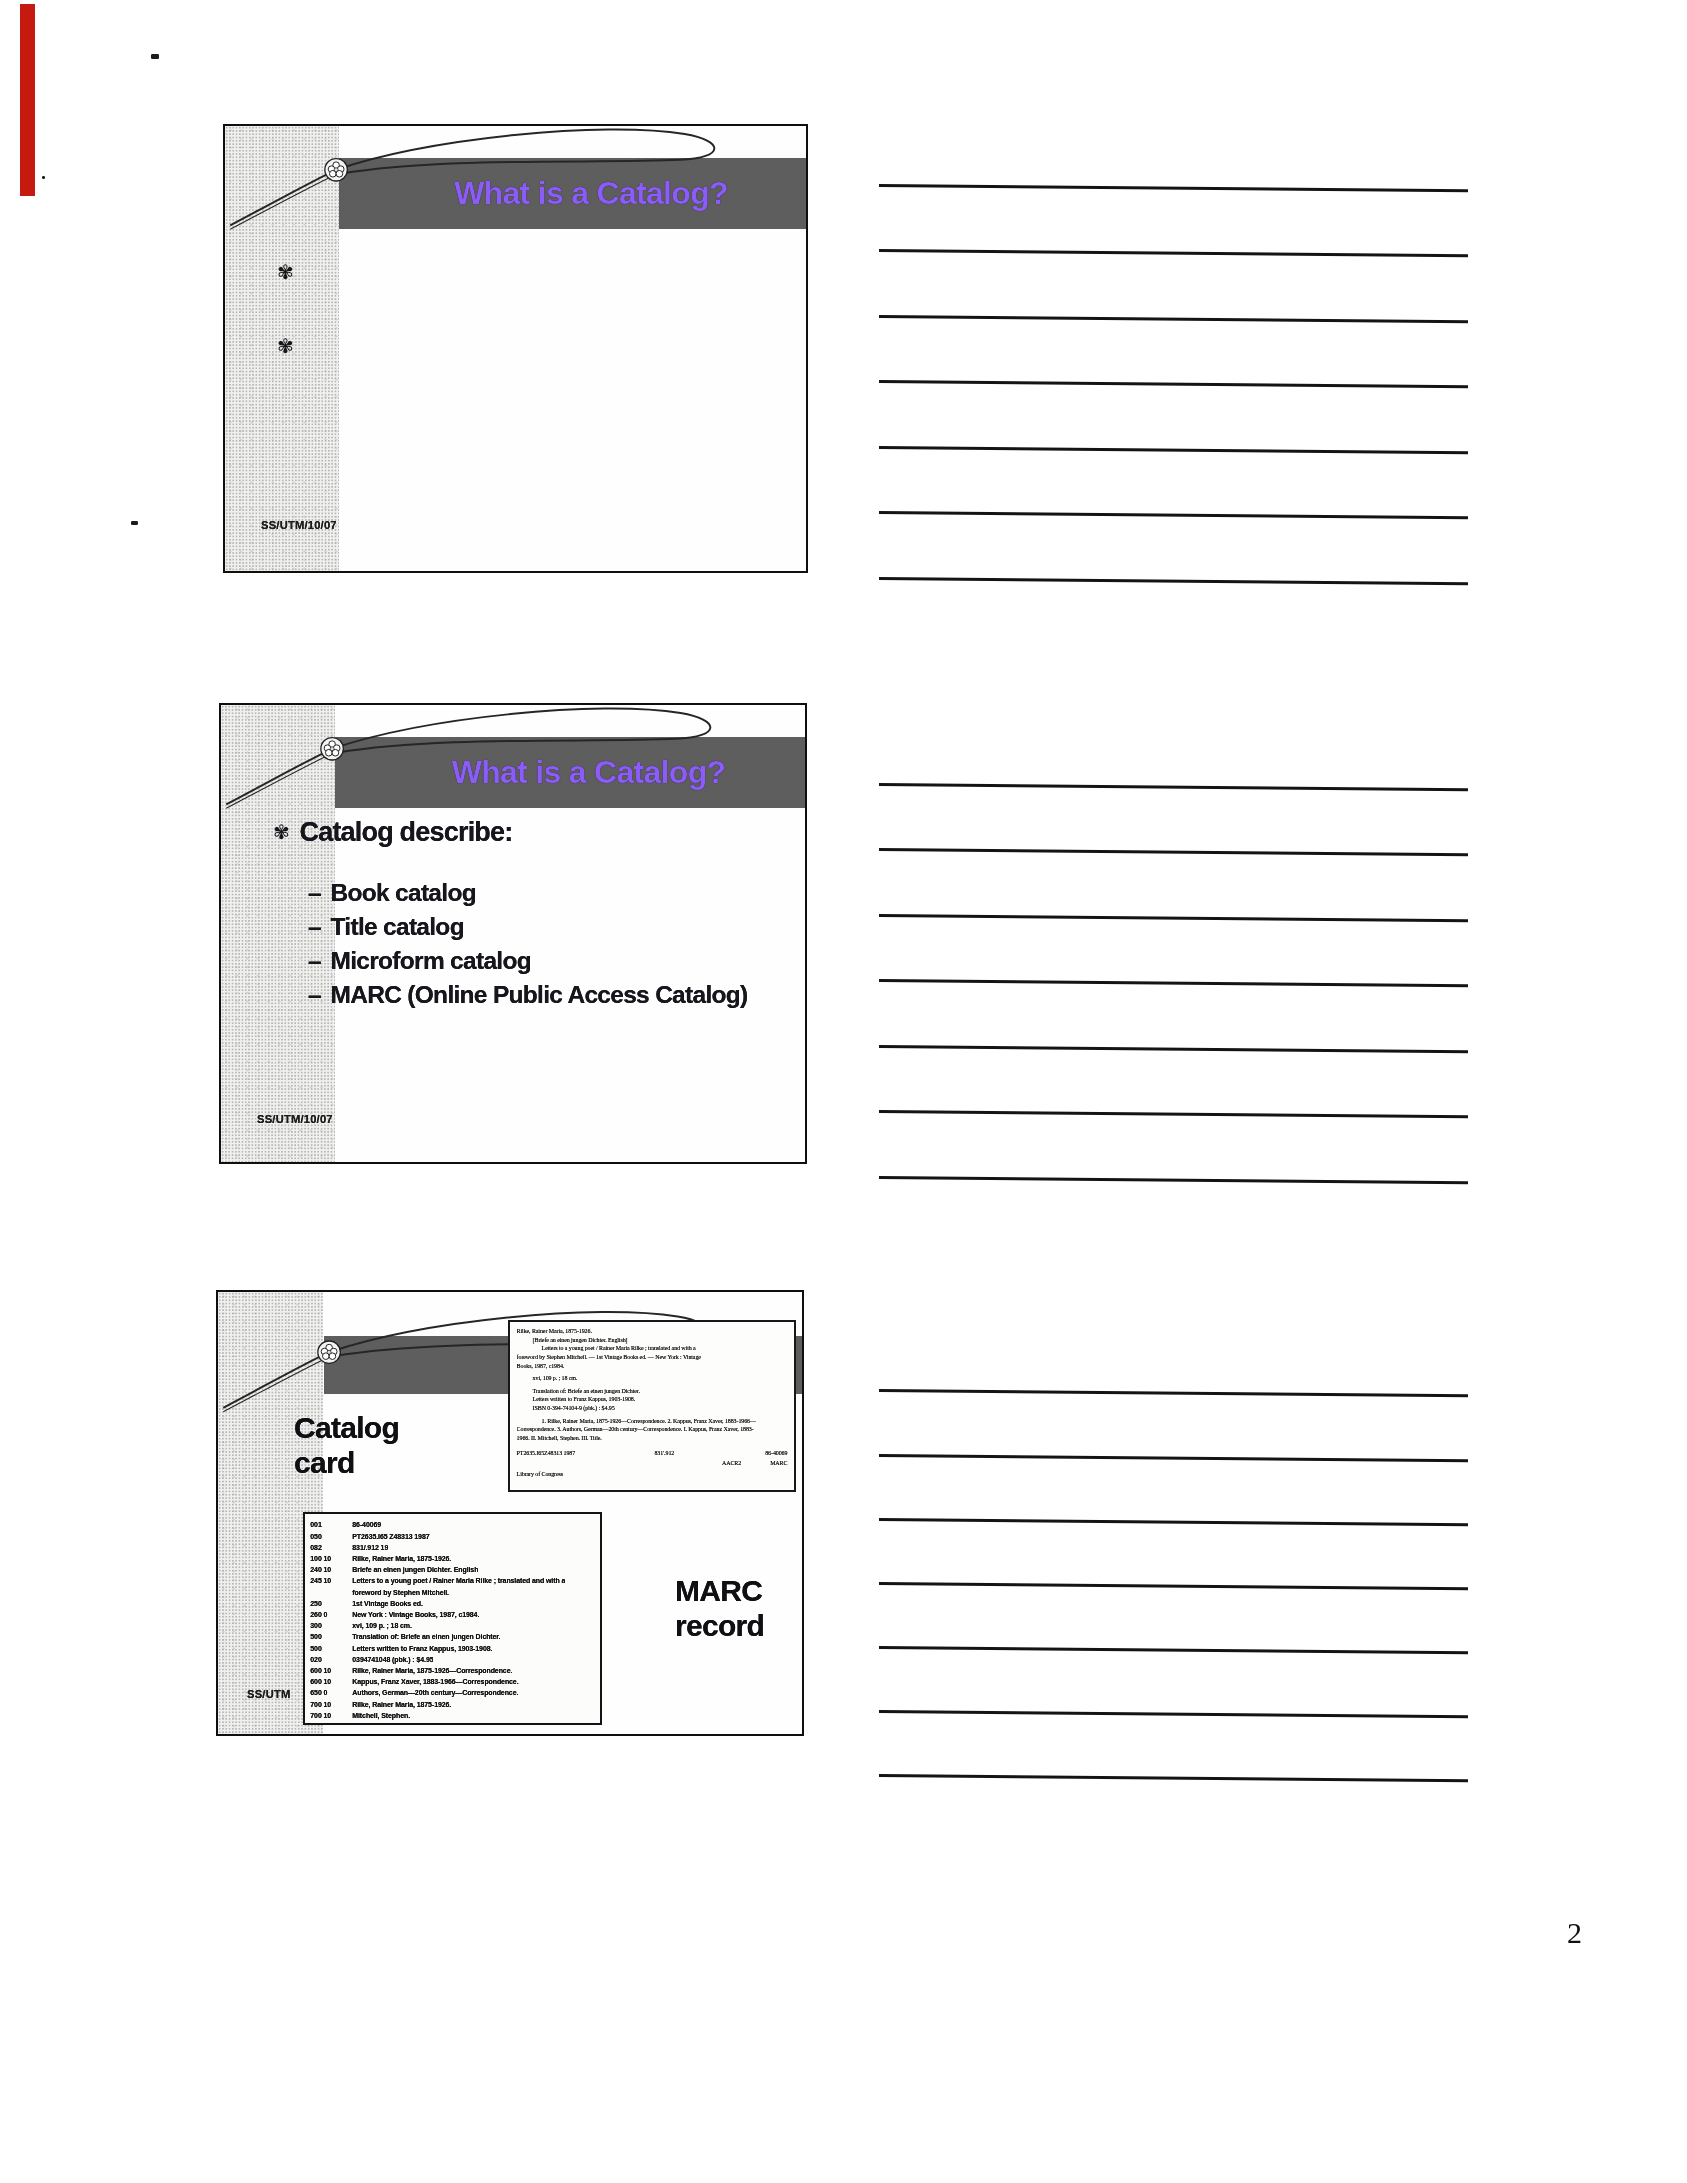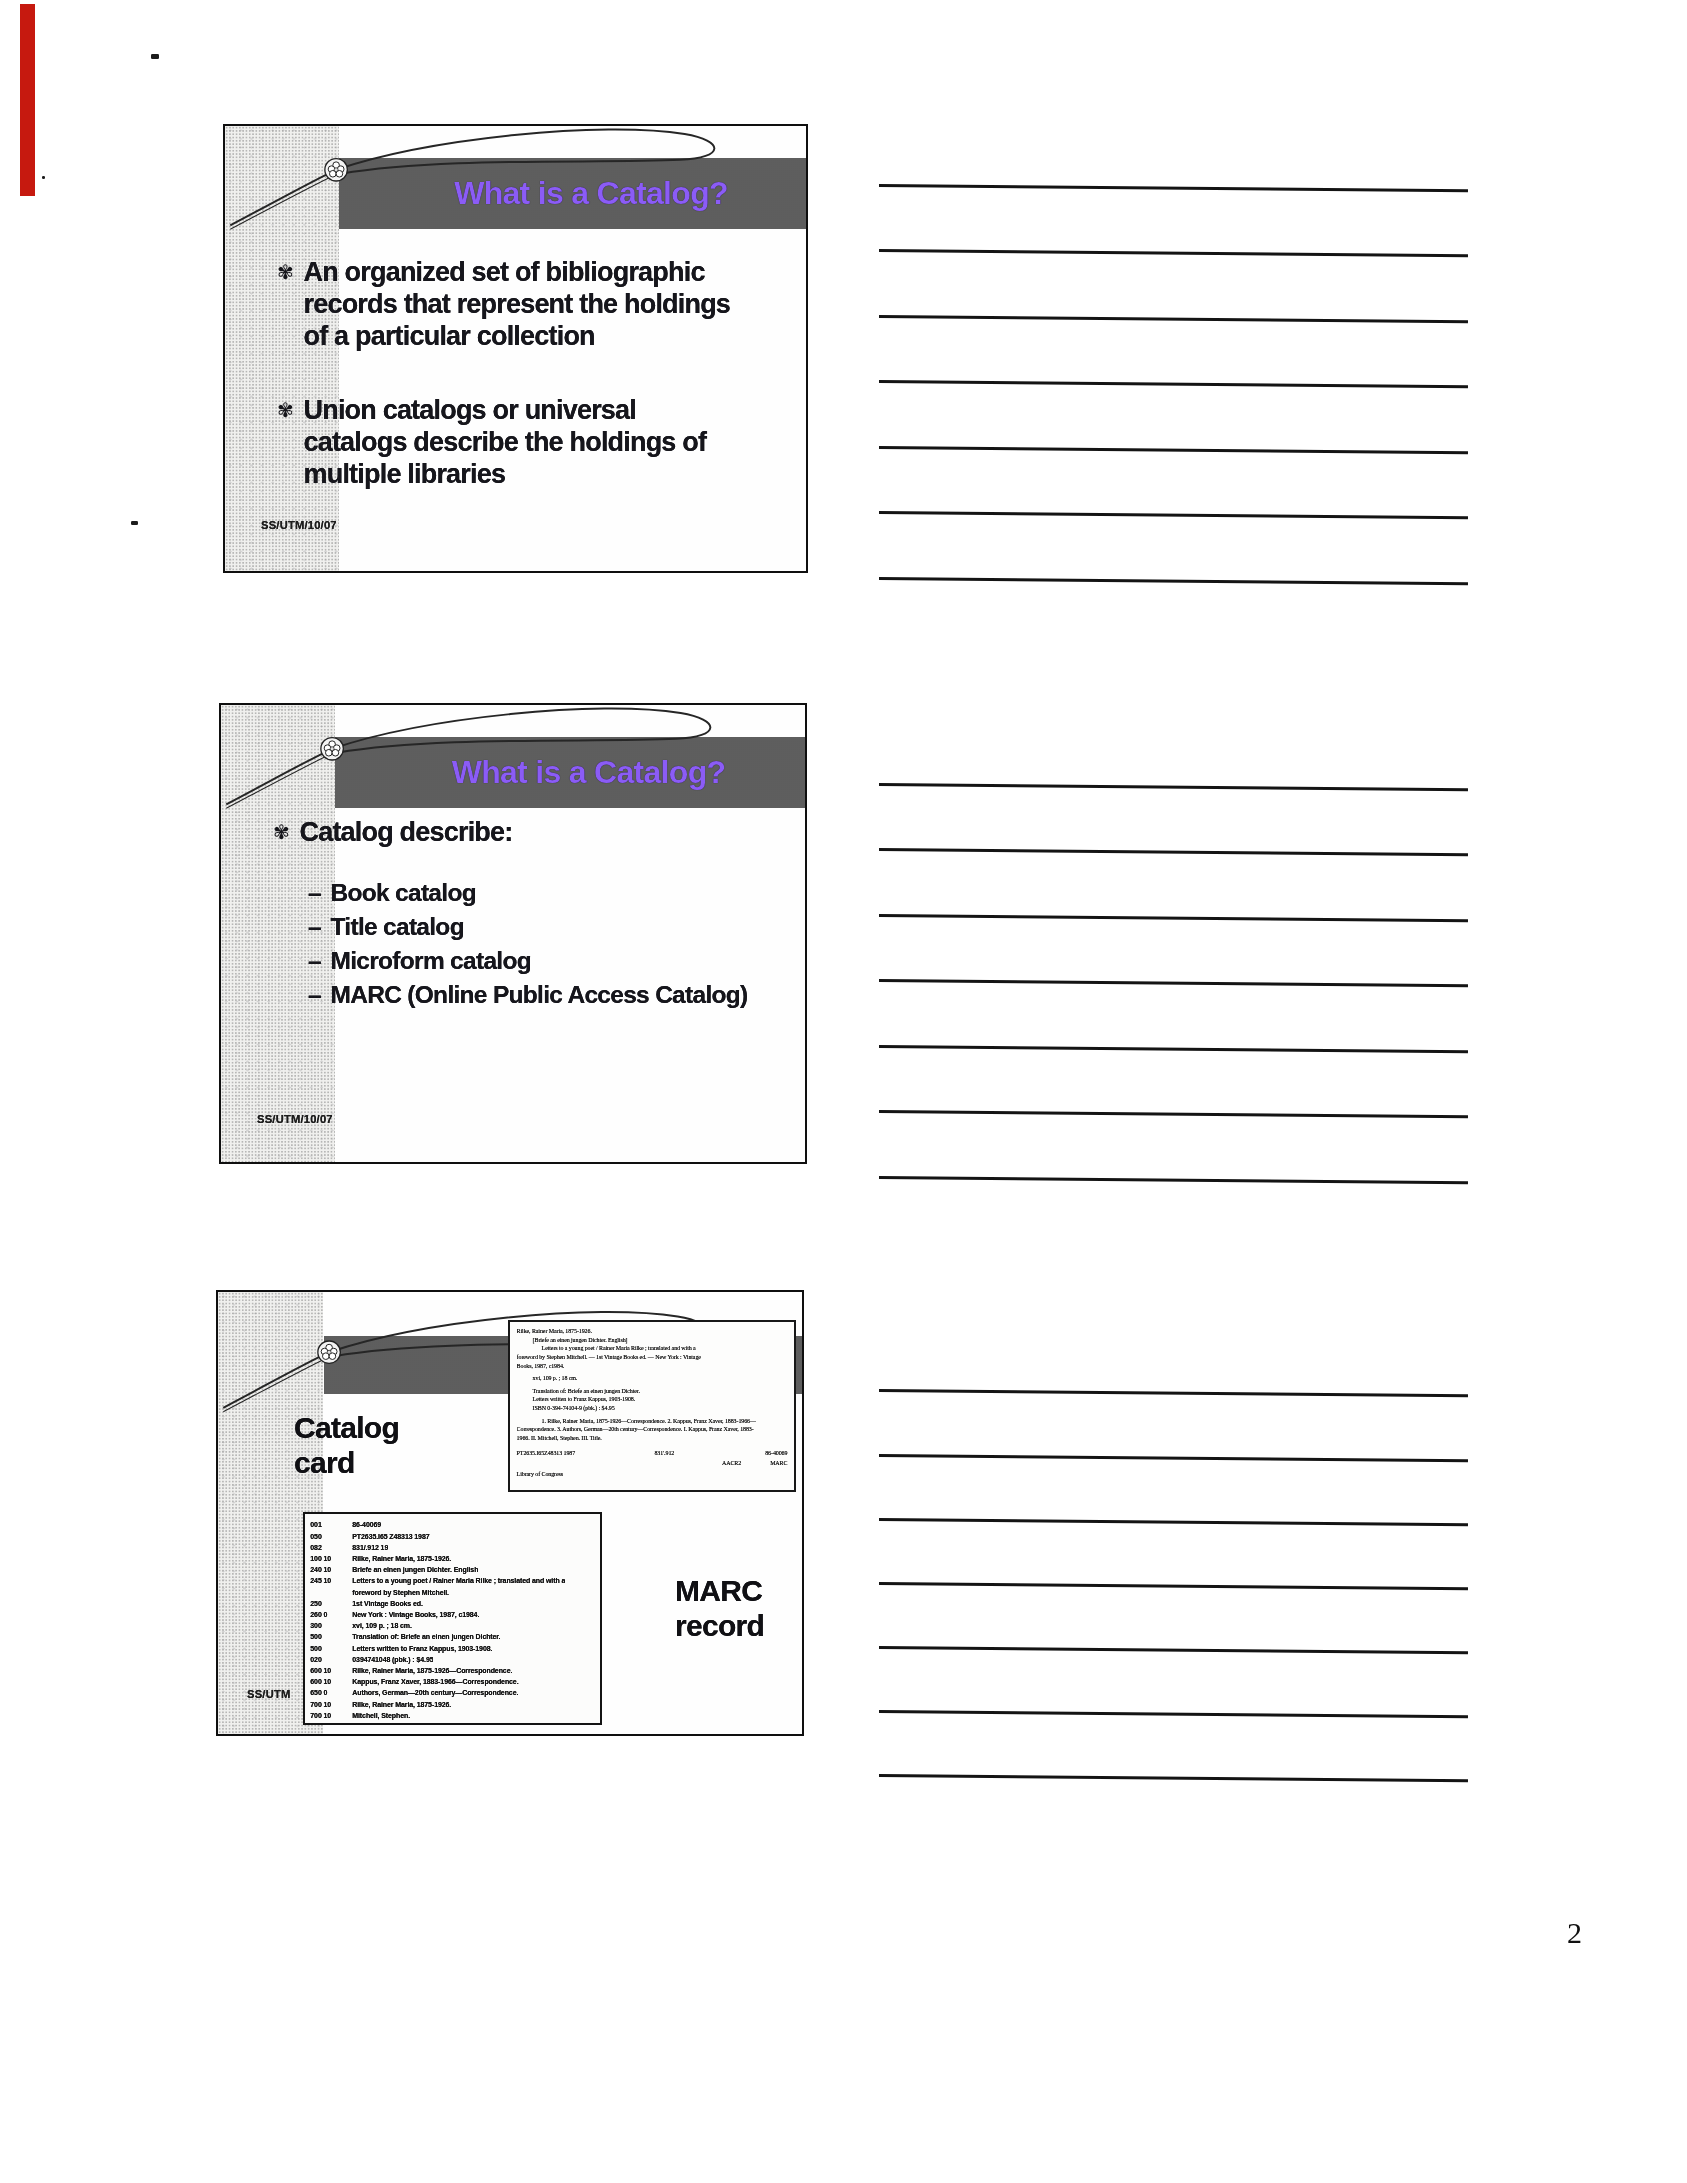--- a/index.html
+++ b/index.html
@@ -113,35 +113,23 @@
         <circle cx="175" cy="65" r="5" fill="#fff" stroke="#222" stroke-width="1.5"></circle>
         <circle cx="163" cy="72" r="5" fill="#fff" stroke="#222" stroke-width="1.5"></circle>
         <circle cx="173" cy="72" r="5" fill="#fff" stroke="#222" stroke-width="1.5"></circle>
         <circle cx="168" cy="66" r="3" fill="#ddd" stroke="#222" stroke-width="1"></circle>
       </g>
     </svg>
     <div class="slide-title">What is a Catalog?</div>
     <div class="bullets">
       <div class="bullet">
         <span class="bullet-glyph">✾</span>
-        <div class="bullet-lines">
-
-        <div>An organized set of bibliographic</div>
-            <div>records that represent the holdings</div>
-            <div>of a particular collection</div>
-          </div>
       </div>
       <div class="bullet">
         <span class="bullet-glyph">✾</span>
-        <div class="bullet-lines">
-
-        <div>Union catalogs or universal</div>
-            <div>catalogs describe the holdings of</div>
-            <div>multiple libraries</div>
-          </div>
       </div>
     </div>
     <div class="slide-footer">SS/UTM/10/07</div>
   </div>
 </div>
 
 <div class="slide" style="left:219px;top:703px;width:584px;height:457px;">
   <div class="slide-inner">
     <div class="strip ht-light"></div>
     <div class="band ht-dark"></div>

